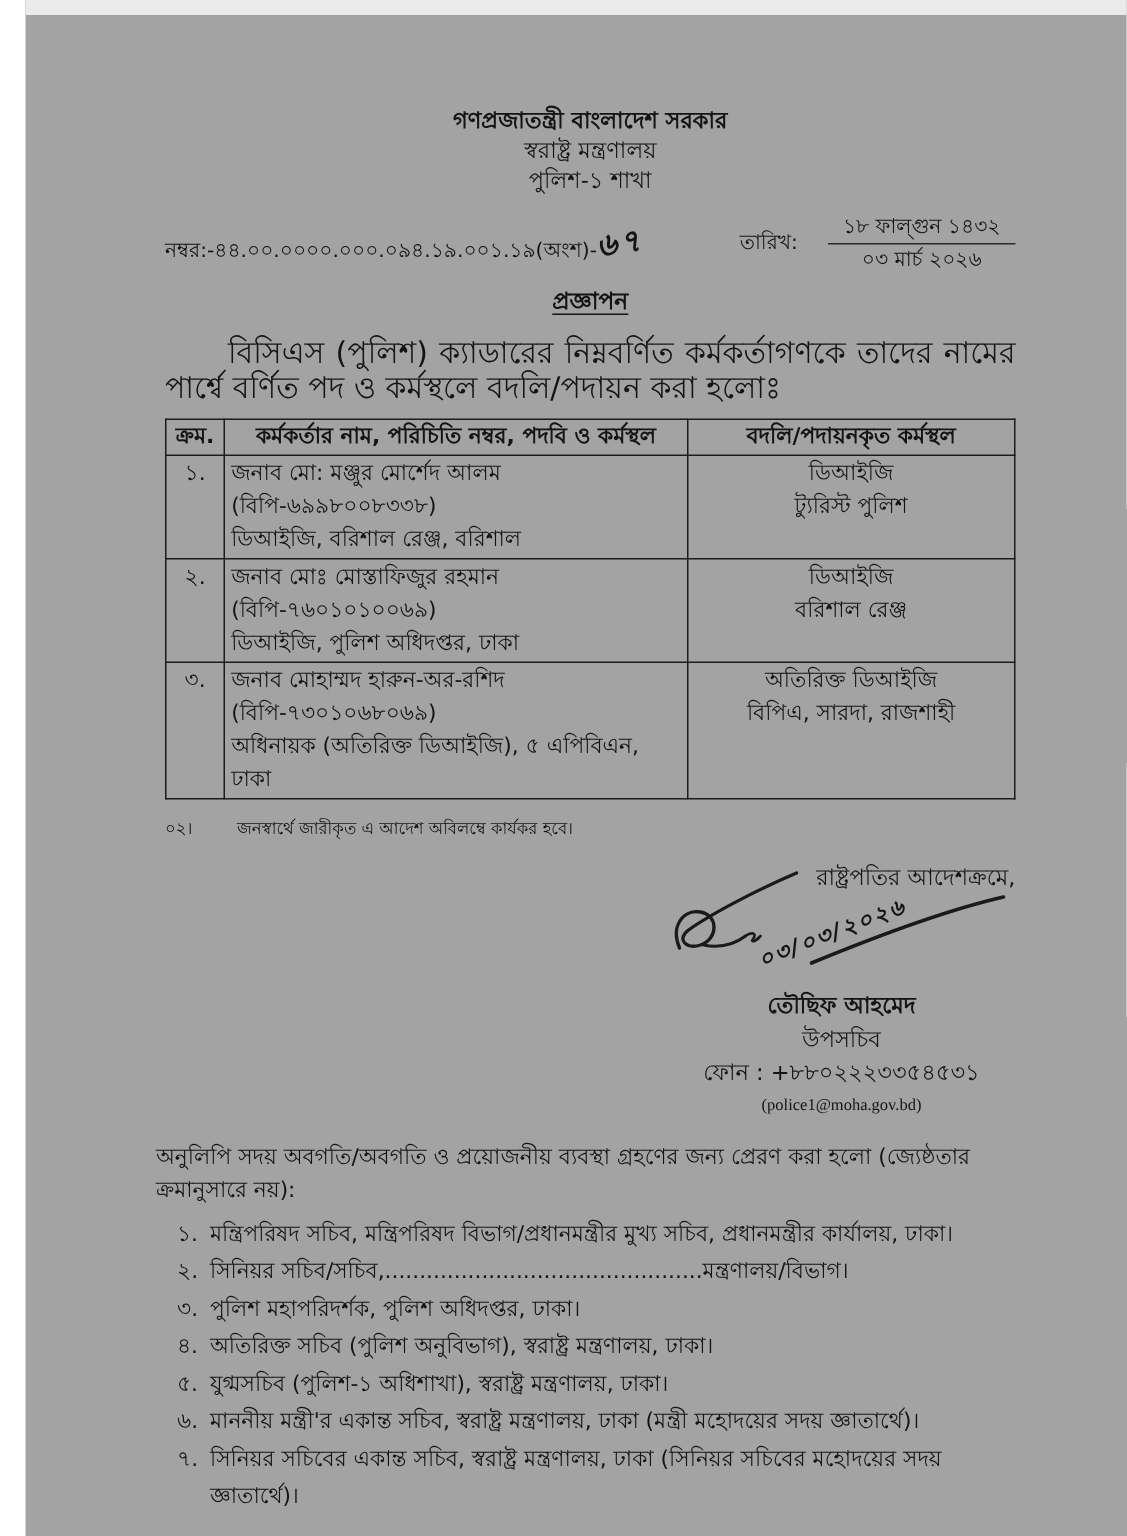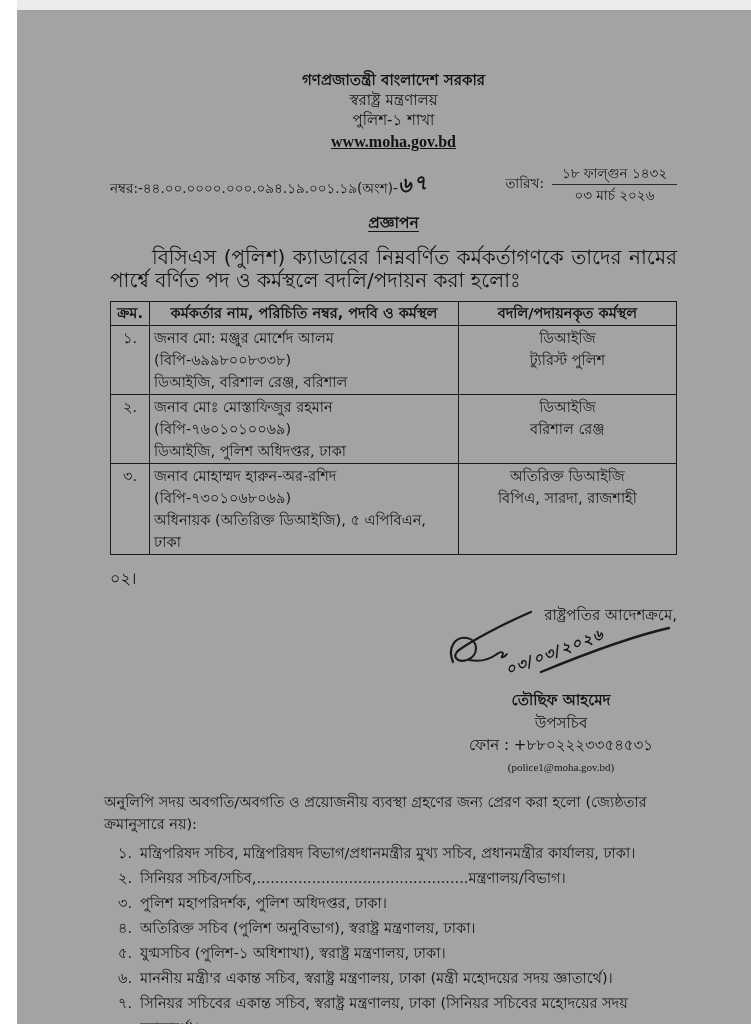--- a/index.html
+++ b/index.html
@@ -33,42 +33,42 @@
     margin-top: 2px; display: inline-block;
   }
 
   
   .ref-row { margin-top: 12px; display: flex; justify-content: space-between; align-items: flex-start; }
   .memo { font-size: 13.5px; white-space: nowrap; padding-top: 6px; }
   .memo .hand-no {
     display: inline-block; font-size: 21px; font-weight: bold; font-style: italic;
     transform: rotate(-8deg) translateY(-2px); letter-spacing: 2px;
   }
-  .date-wrap { display: flex; align-items: center; gap: 8px; font-size: 13.5px; }
+  .date-wrap { display: flex; align-items: center; gap: 20px; font-size: 13.5px; }
   .date-frac { text-align: center; font-size: 13.5px; line-height: 19px; }
   .date-frac .top { border-bottom: 1.3px solid #2a2a2a; padding: 0 10px 1px 10px; text-align: center; }
   .date-frac .bottom { padding-top: 1px; }
 
   
   .doc-title { text-align: center; font-weight: bold; font-size: 15.5px; margin-top: 6px; }
   .doc-title span { text-decoration: underline; text-underline-offset: 3px; }
 
   
   .intro { margin-top: 9px; font-size: 20px; line-height: 23px; text-align: justify; text-indent: 42px; }
 
   
   table.transfer { width: 100%; border-collapse: collapse; margin-top: 9px; font-size: 14.5px; }
   table.transfer th, table.transfer td { border: 1.6px solid #1c1c1c; padding: 1px 4px; }
   table.transfer th { font-weight: bold; text-align: center; line-height: 21px; }
   td.sl { width: 38px; text-align: center; vertical-align: top; line-height: 22px; }
   td.officer { width: 300px; text-align: left; padding-left: 8px; line-height: 22px; }
   td.posting { width: 212px; text-align: center; vertical-align: top; line-height: 22px; }
 
   
-  .clause { margin-top: 11px; font-size: 16px; display: flex; }
+  .clause { margin-top: 11px; font-size: 11px; display: flex; }
   .clause .num { width: 48px; }
 
   
   .sign-block { width: 232px; margin-left: auto; margin-top: 10px; text-align: center; font-size: 15px; }
   .order-line { text-align: right; position: relative; z-index: 2; }
   .sig-zone { position: relative; height: 62px; margin-top: -4px; }
   .sig-zone svg { position: absolute; left: 0; top: -14px; overflow: visible; }
   .hand-date {
     position: absolute; left: 58px; top: 16px;
     font-size: 15px; font-weight: bold; font-style: italic;
@@ -95,21 +95,20 @@
 
 <div class="page">
   <div class="top-strip"></div>
 
   <div class="content">
 
     <div class="letterhead">
       <div class="gov">গণপ্রজাতন্ত্রী বাংলাদেশ সরকার</div>
       <div>স্বরাষ্ট্র মন্ত্রণালয়</div>
       <div>পুলিশ-১ শাখা</div>
-      <div><span class="site">www.moha.gov.bd</span></div>
     </div>
 
     <div class="ref-row">
       <div class="memo">
         <span>নম্বর:-৪৪.০০.০০০০.০০০.০৯৪.১৯.০০১.১৯(অংশ)-</span><span class="hand-no">৬৭</span>
       </div>
       <div class="date-wrap">
         <span>তারিখ:</span>
         <span class="date-frac">
           <span class="top" style="display:block">১৮ ফাল্গুন ১৪৩২</span>
@@ -162,20 +161,21 @@
         <td class="posting">
           <div>অতিরিক্ত ডিআইজি</div>
           <div>বিপিএ, সারদা, রাজশাহী</div>
         </td>
       </tr>
     </tbody>
       </table>
 
     <div class="clause">
       <span class="num">০২।</span>
+      <span>জনস্বার্থে জারীকৃত এ আদেশ অবিলম্বে কার্যকর হবে।</span>
     </div>
 
     <div class="sign-block">
       <div class="order-line">রাষ্ট্রপতির আদেশক্রমে,</div>
       <div class="sig-zone">
         <svg width="232" height="80" viewBox="0 0 232 80">
           <path d="M8,52 C 2,38 10,26 22,28 C 34,30 34,46 22,50 C 12,53 6,46 14,40 C 28,30 58,14 86,2" fill="none" stroke="#1a1a1a" stroke-width="2.2" stroke-linecap="round"></path>
           <path d="M24,50 C 34,52 44,50 52,44" fill="none" stroke="#1a1a1a" stroke-width="2" stroke-linecap="round"></path>
           <path d="M52,44 c 4,-3 8,-2 5,2 c -2,3 3,1 5,-2" fill="none" stroke="#1a1a1a" stroke-width="1.8" stroke-linecap="round"></path>
           <path d="M96,62 C 130,48 180,28 224,18" fill="none" stroke="#1a1a1a" stroke-width="2.4" stroke-linecap="round"></path>

